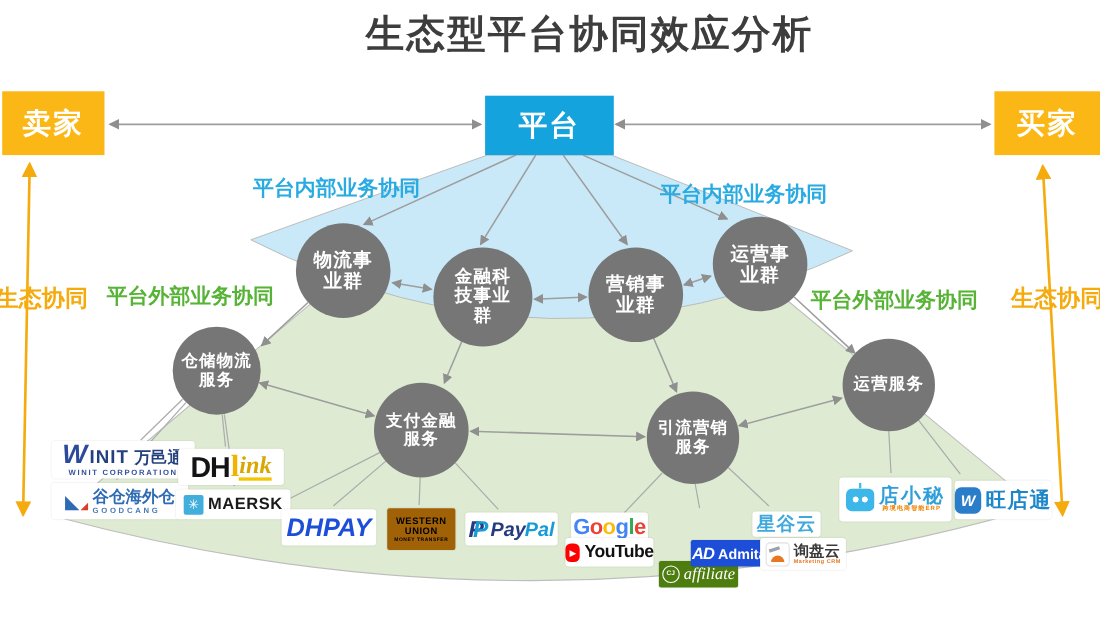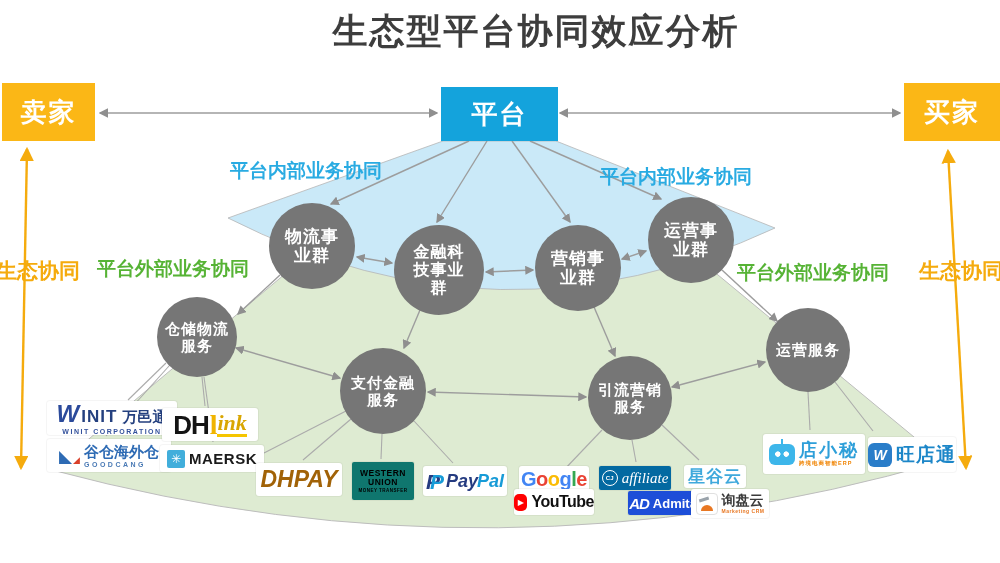--- a/index.html
+++ b/index.html
@@ -39,39 +39,39 @@
   .dh{font-size:26px;font-weight:900;color:#141414;letter-spacing:-1px;line-height:1;}
   .dhl{font-family:"Liberation Serif","DejaVu Serif",serif;font-size:28px;font-weight:900;
        color:#F0B400;line-height:1;margin-left:1px;}
   .dhink{font-family:"Liberation Serif","DejaVu Serif",serif;font-style:italic;font-size:22px;
        font-weight:700;color:#D9A602;line-height:1;border-bottom:3px solid #F5C500;}
   
   .maersk-icon{width:18px;height:18px;background:#41AEDB;border-radius:2px;color:#fff;
        display:inline-flex;align-items:center;justify-content:center;font-size:12px;}
   .maersk-word{font-size:15px;font-weight:900;color:#1a1a1a;letter-spacing:0.5px;}
   
-  .dhpay{font-size:23px;font-weight:900;font-style:italic;color:#a16207;letter-spacing:0;}
-  
-  .wu{flex-direction:column;background:#0f766e;border-radius:2px;gap:0;line-height:1.05;}
+  .dhpay{font-size:23px;font-weight:900;font-style:italic;color:#1d4ed8;letter-spacing:0;}
+  
+  .wu{flex-direction:column;background:#a16207;border-radius:2px;gap:0;line-height:1.05;}
   .wu-l1,.wu-l2{font-size:8.5px;font-weight:900;color:#000;letter-spacing:0.5px;}
   .wu-sub{font-size:4.5px;font-weight:700;color:#000;margin-top:2px;letter-spacing:0.5px;}
   
   .pp1{font-size:21px;font-weight:900;font-style:italic;color:#253B80;line-height:1;}
   .pp2{font-size:21px;font-weight:900;font-style:italic;color:#179BD7;line-height:1;margin-left:-10px;}
   .pp-pay{font-size:18px;font-weight:800;font-style:italic;color:#253B80;margin-left:2px;}
   .pp-pal{font-size:18px;font-weight:800;font-style:italic;color:#179BD7;margin-left:-1px;}
   
   .google{gap:0;font-size:20px;font-weight:600;letter-spacing:-0.5px;}
   .gl0{color:#4285F4}.gl1{color:#EA4335}.gl2{color:#FBBC05}.gl3{color:#4285F4}.gl4{color:#34A853}.gl5{color:#EA4335}
   
   .yt-icon{width:25px;height:17px;background:#FF0000;border-radius:5px;color:#fff;
        display:inline-flex;align-items:center;justify-content:center;font-size:8px;}
   .yt-word{font-size:16px;font-weight:900;color:#111;letter-spacing:-0.5px;}
   
-  .cjcard{background:#0369a1;border-radius:2px;}
+  .cjcard{background:#4d7c0f;border-radius:2px;margin-top:44px;}
   .cj-mark{width:14px;height:14px;border:1.5px solid #fff;border-radius:50%;color:#fff;
        display:inline-flex;align-items:center;justify-content:center;font-size:6px;font-weight:800;}
   .cj-word{font-family:"Liberation Serif","DejaVu Serif",serif;font-style:italic;font-size:15px;color:#fff;}
   
   .adcard{background:#1d4ed8;border-radius:2px;margin-left:29px;}
   .ad-mark{font-size:15px;font-weight:900;font-style:italic;color:#fff;letter-spacing:-1px;}
   .ad-word{font-size:13px;font-weight:800;color:#fff;}
   
   .xg{font-size:17px;font-weight:700;color:#3FA9DC;letter-spacing:1px;}
   .xp-icon{position:relative;width:20px;height:20px;background:#fff;border:1px solid #e0e0e0;
@@ -81,21 +81,21 @@
   .xp-icon::after{content:"";position:absolute;left:2px;top:4px;width:10px;height:3px;
        background:#9aa3ab;transform:rotate(-18deg);}
   .xp-col{display:flex;flex-direction:column;align-items:flex-start;line-height:1;}
   .xp-cn{font-size:14px;font-weight:800;color:#3a3a3a;}
   .xp-sub{font-size:5px;font-weight:700;color:#E87722;margin-top:2px;letter-spacing:0.5px;}
   
   .dxm-icon{position:relative;width:26px;height:21px;background:#3DB6EA;border-radius:6px;
        background-image:radial-gradient(circle at 34% 48%, #fff 2.4px, rgba(255,255,255,0) 3px),
                         radial-gradient(circle at 66% 48%, #fff 2.4px, rgba(255,255,255,0) 3px);}
   .dxm-icon::before{content:"";position:absolute;top:-5px;left:12px;width:2px;height:5px;background:#3DB6EA;}
-  .dxm-col{display:flex;flex-direction:column;align-items:flex-start;line-height:1;}
+  .dxm-col{display:flex;flex-direction:column;align-items:center;line-height:1;}
   .dxm-cn{font-size:18px;font-weight:800;color:#2E9FD9;letter-spacing:2px;}
   .dxm-sub{font-size:5.5px;font-weight:700;color:#F08300;margin-top:2px;letter-spacing:1px;}
   
   .wdt-icon{width:24px;height:24px;background:#2A7DC9;border-radius:6px;color:#fff;
        display:inline-flex;align-items:center;justify-content:center;font-size:14px;font-weight:900;font-style:italic;}
   .wdt-cn{font-size:19px;font-weight:900;color:#1C86C8;letter-spacing:1px;}
 </style>
 </head>
 <body>
 

